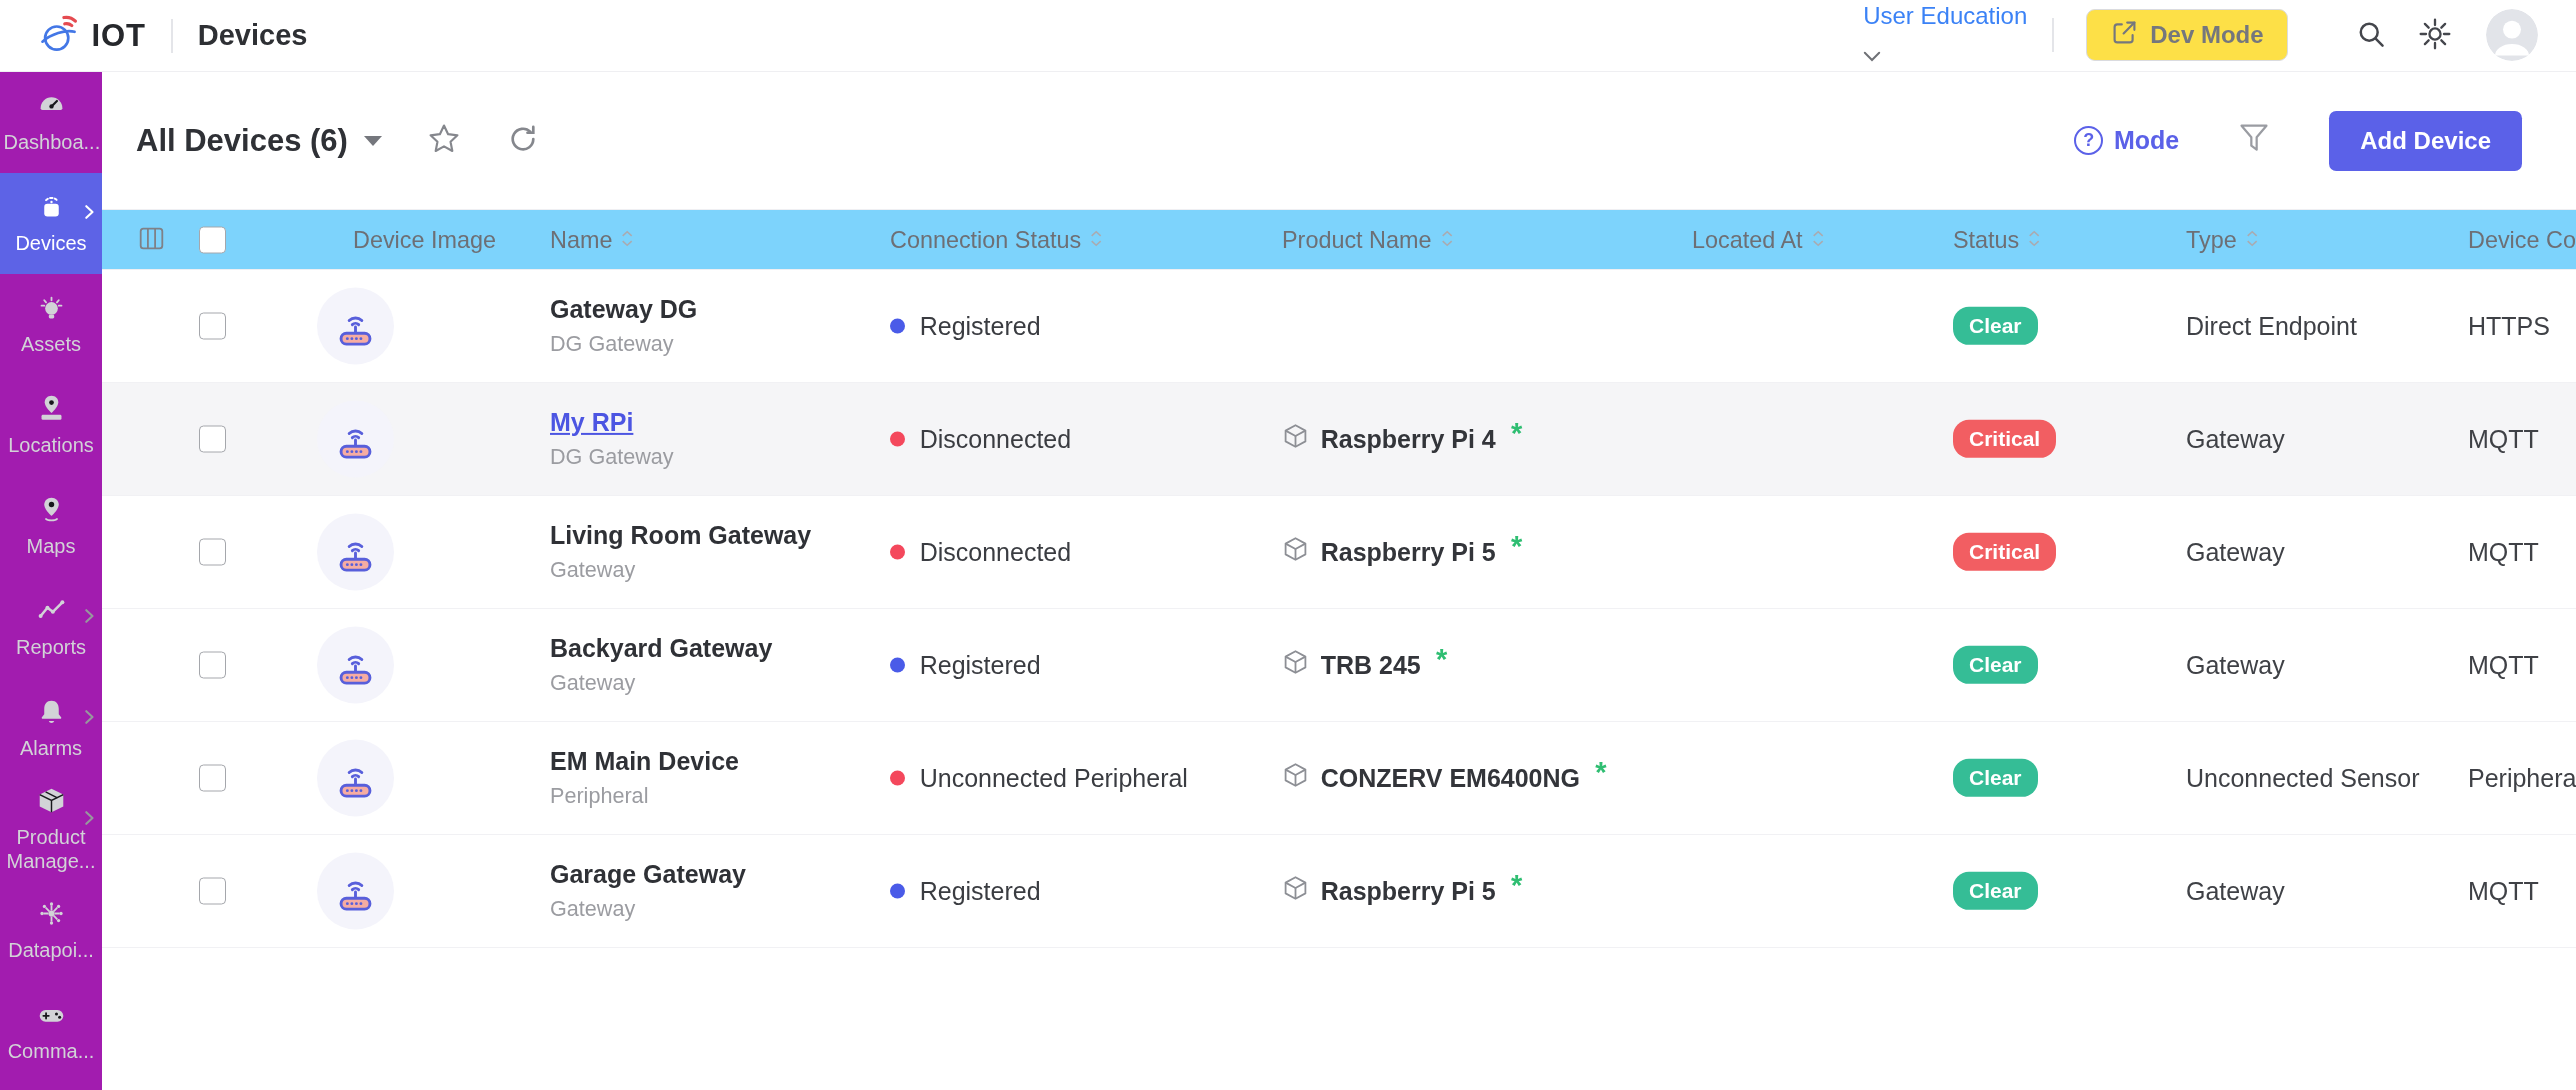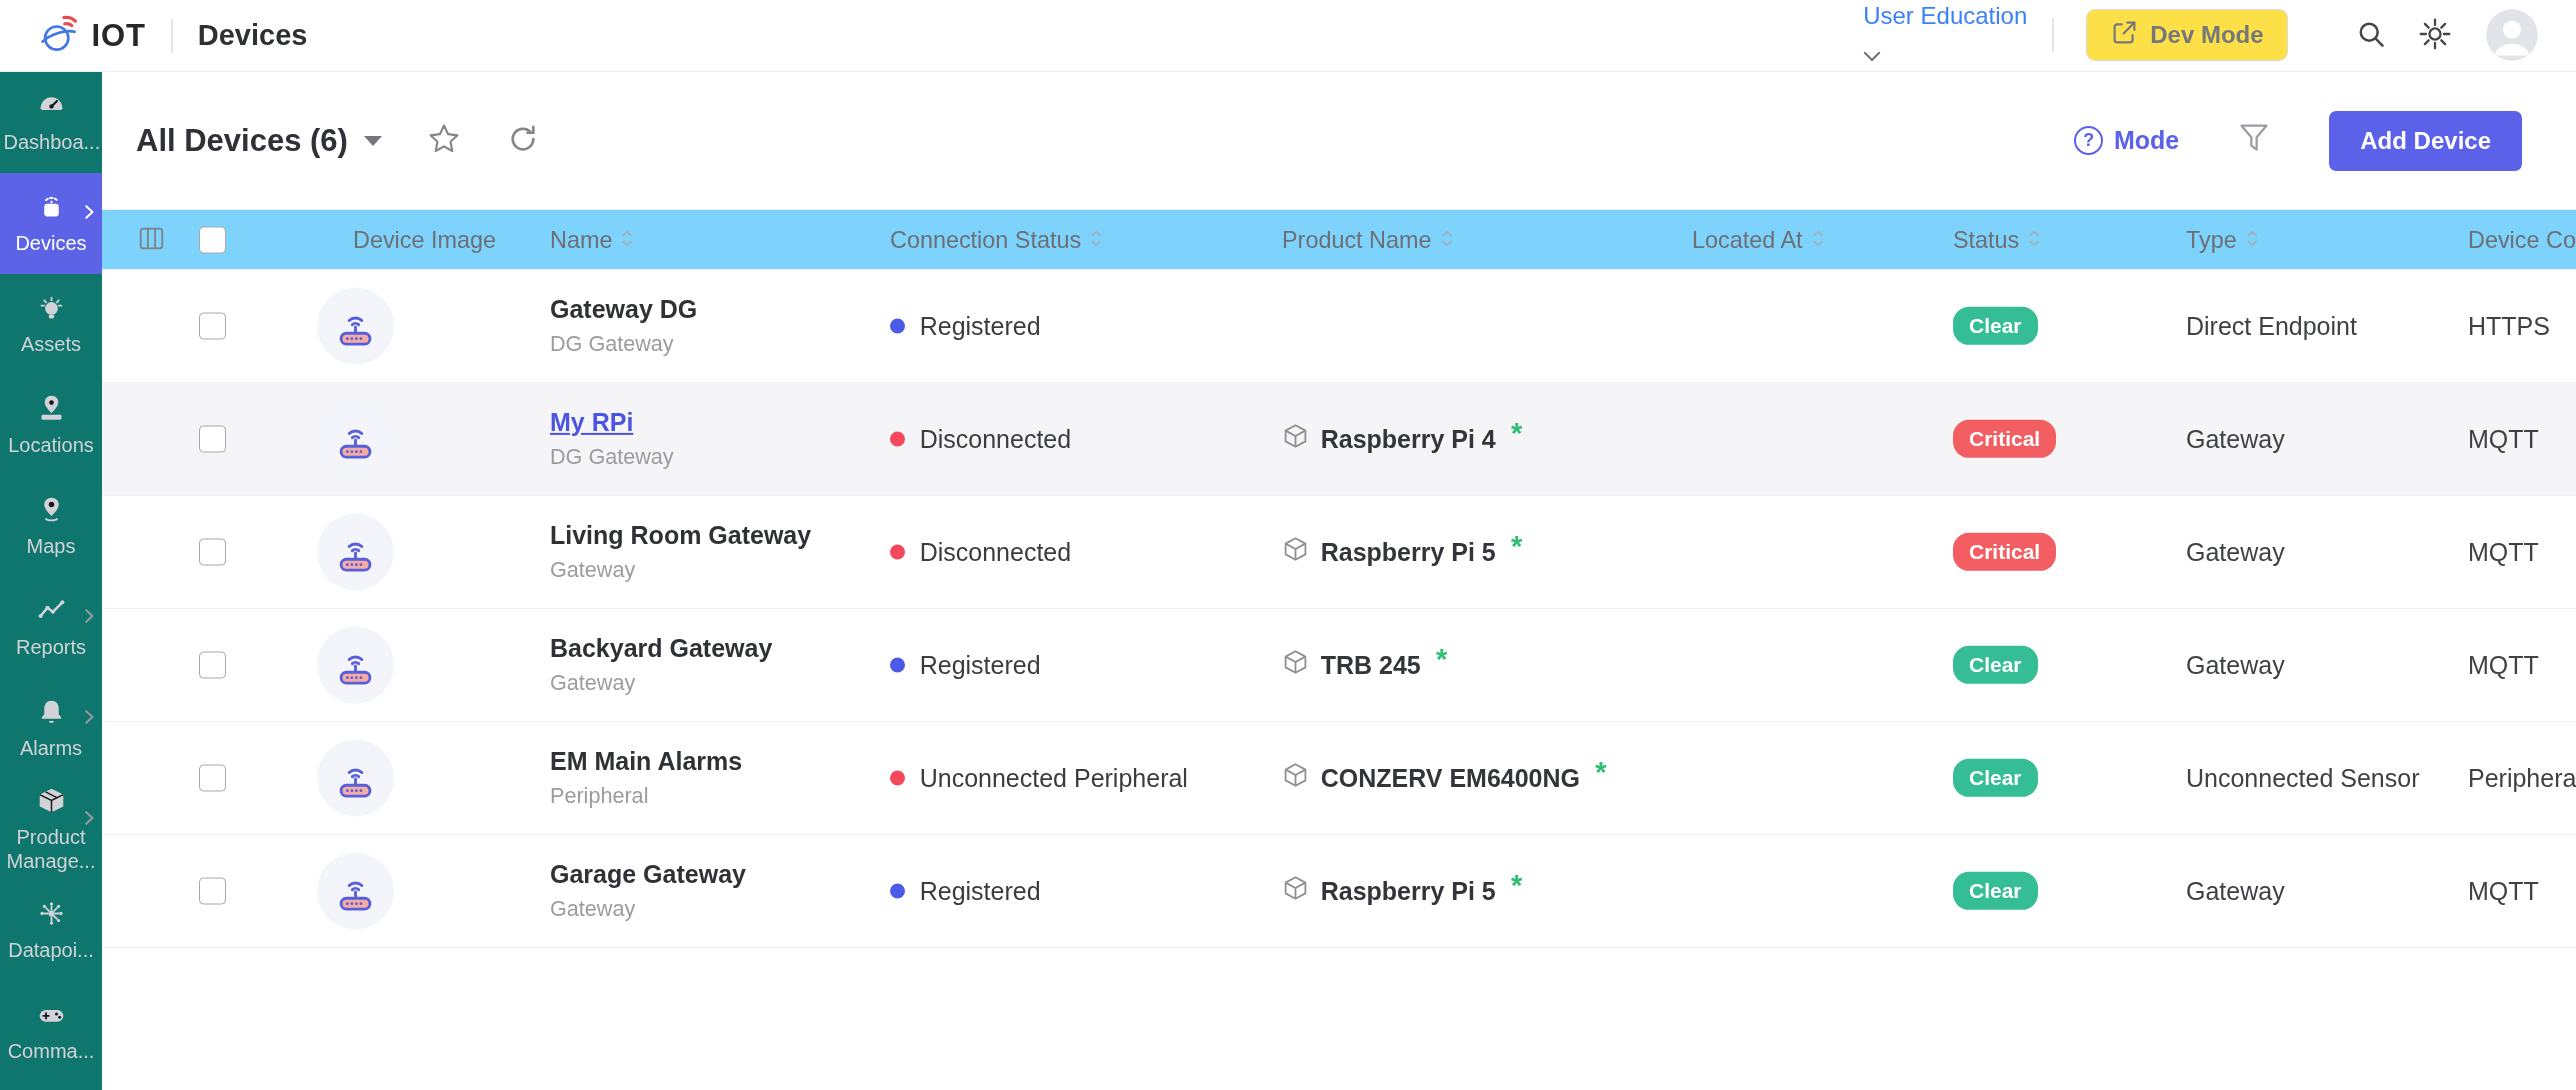--- a/index.html
+++ b/index.html
@@ -15,21 +15,21 @@
   .page-title { font-size:29px; font-weight:600; color:#2E3034; }
   .topbar-right { margin-left:auto; display:flex; align-items:center; }
   .org { display:flex; align-items:flex-start; gap:10.8px; font-size:24px; color:#3b82f6; font-weight:500; cursor:pointer;flex-direction:column; }
   .devmode-btn { display:flex; align-items:center; gap:12.6px; border:1.8px solid #DADBDF; border-radius:9px;
     height:52px; padding:0 23.4px; margin:0 36px 0 7.2px; color:#75777D; font-size:24px; font-weight:600;
     background:#fde047; cursor:pointer; }
   .icon-btn { background:none; border:none; cursor:pointer; margin-left:31px; display:flex; align-items:center; }
   .avatar { width:52px; height:52px; border-radius:50%; overflow:hidden; margin-left:34px; cursor:pointer; }
 
   
-  .sidebar { position:absolute; left:0; top:72px; bottom:0; width:102px; background:#0f766e; z-index:4; }
+  .sidebar { position:absolute; left:0; top:72px; bottom:0; width:102px; background:#a21caf; z-index:4; }
   .sitem { height:101px; display:flex; flex-direction:column; align-items:center; justify-content:center;
     gap:8px; position:relative; color:#D2D3D7; cursor:pointer; }
   .sitem .slabel { font-size:20px; line-height:23.4px; text-align:center; max-width:95px; }
   .sitem.active { background:#5D63E6; color:#FFFFFF; }
   .schev { position:absolute; right:7.2px; top:31px; color:#97989D; }
   .sitem.active .schev { color:#fff; }
 
   
   .main { position:absolute; left:102px; top:72px; width:2474px; bottom:0; background:#fff; }
 
@@ -538,21 +538,21 @@
           <path d="M22.5 24.5a5 5 0 0 1 7 0" stroke="#585FDB" stroke-width="3.2" stroke-linecap="round"></path>
           <path d="M26 27v7" stroke="#585FDB" stroke-width="3.2" stroke-linecap="round"></path>
           <rect x="10" y="34" width="32" height="12" rx="6" fill="#F6ACA2" stroke="#585FDB" stroke-width="3.2"></rect>
           <circle cx="17" cy="40" r="1.6" fill="#585FDB"></circle>
           <circle cx="22" cy="40" r="1.6" fill="#585FDB"></circle>
           <circle cx="27" cy="40" r="1.6" fill="#585FDB"></circle>
           <circle cx="32" cy="40" r="1.6" fill="#585FDB"></circle>
         </svg>
     </span>
     <div class="cpos p-name namecell">
-      <span class="nm">EM Main Alarms</span>
+      <span class="nm">EM Main Device</span>
       <span class="sub">Peripheral</span>
     </div>
     <div class="cpos p-conn conncell">
       <span class="dot dot-red"></span>
       <span>Unconnected Peripheral</span>
     </div>
     <div class="cpos p-prod prodcell">
       <span><svg width="27" height="27" viewBox="0 0 30 30" fill="none" stroke="#8D8F95" stroke-width="2" stroke-linejoin="round">
             <path d="M15 3 26 9v12L15 27 4 21V9z"></path>
             <path d="M4 9l11 6 11-6"></path>

